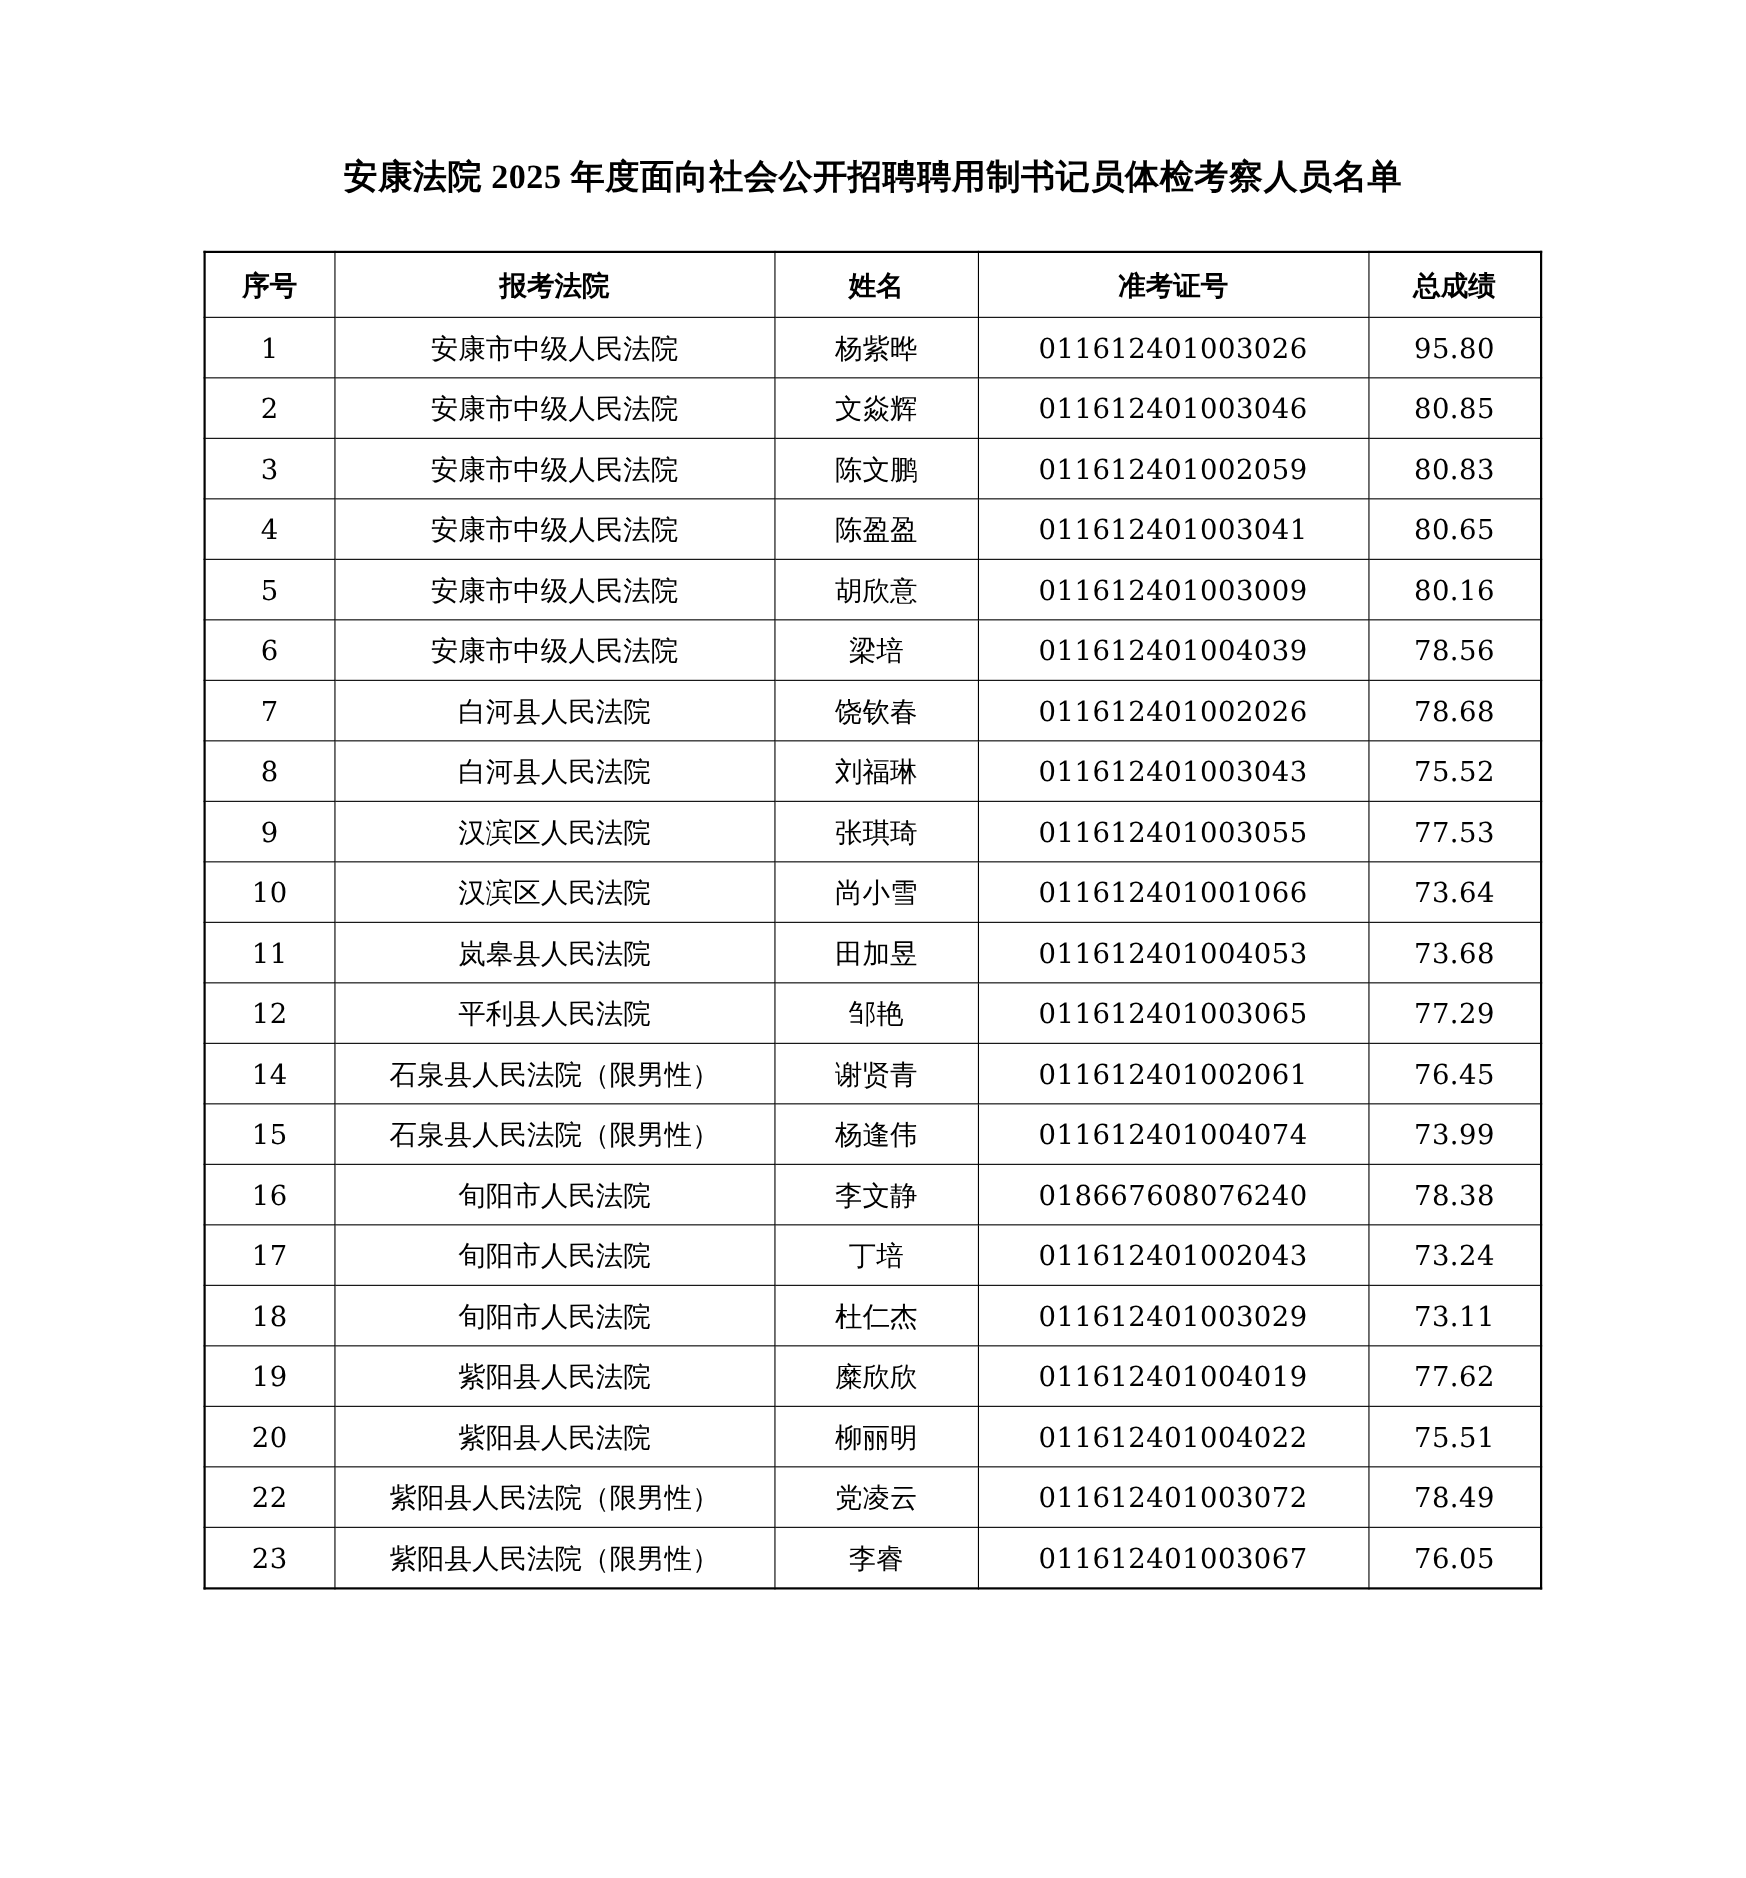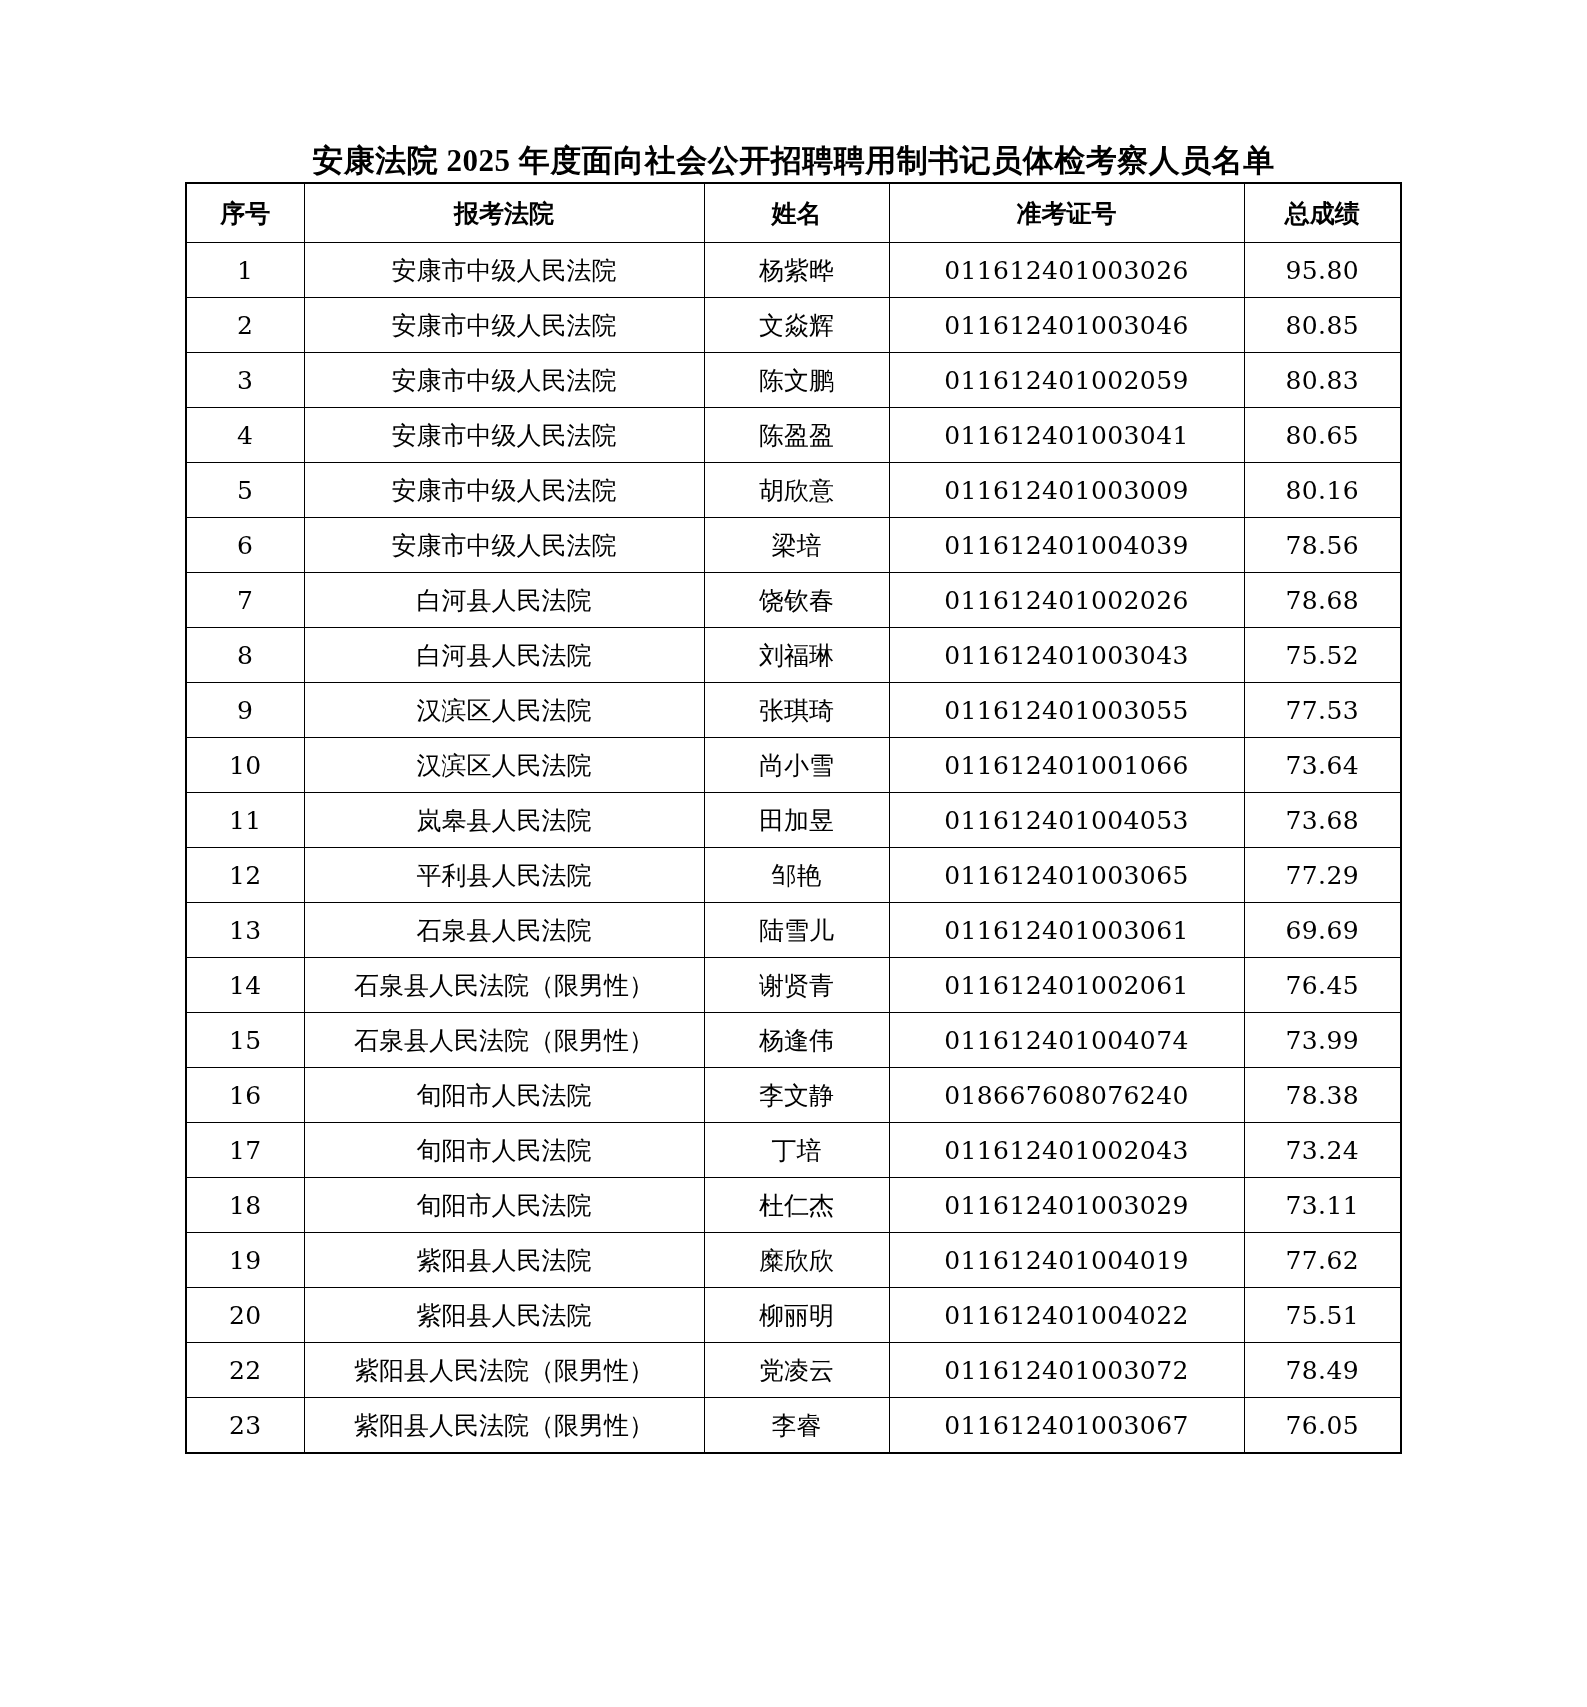--- a/index.html
+++ b/index.html
@@ -24,20 +24,21 @@
   .doc-title {
     text-align: center;
     font-size: 31px;
     font-weight: bold;
     letter-spacing: 0.5px;
     padding-top: 140px;
     padding-bottom: 0;
     font-family: Liberation Serif, serif;
   }
   .table-wrap {
+    margin-top: 46px;
     display: flex;
     justify-content: center;
   }
   table.roster {
     border-collapse: collapse;
     table-layout: fixed;
     width: 1215px;
     border: 2px solid #000;
   }
   table.roster th,
@@ -172,27 +173,20 @@
           <td class="score">73.68</td>
         </tr>
         <tr>
           <td class="num">12</td>
           <td class="court">平利县人民法院</td>
           <td class="name">邹艳</td>
           <td class="code">011612401003065</td>
           <td class="score">77.29</td>
         </tr>
         <tr>
-          <td class="num">13</td>
-          <td class="court">石泉县人民法院</td>
-          <td class="name">陆雪儿</td>
-          <td class="code">011612401003061</td>
-          <td class="score">69.69</td>
-        </tr>
-        <tr>
           <td class="num">14</td>
           <td class="court">石泉县人民法院（限男性）</td>
           <td class="name">谢贤青</td>
           <td class="code">011612401002061</td>
           <td class="score">76.45</td>
         </tr>
         <tr>
           <td class="num">15</td>
           <td class="court">石泉县人民法院（限男性）</td>
           <td class="name">杨逢伟</td>

